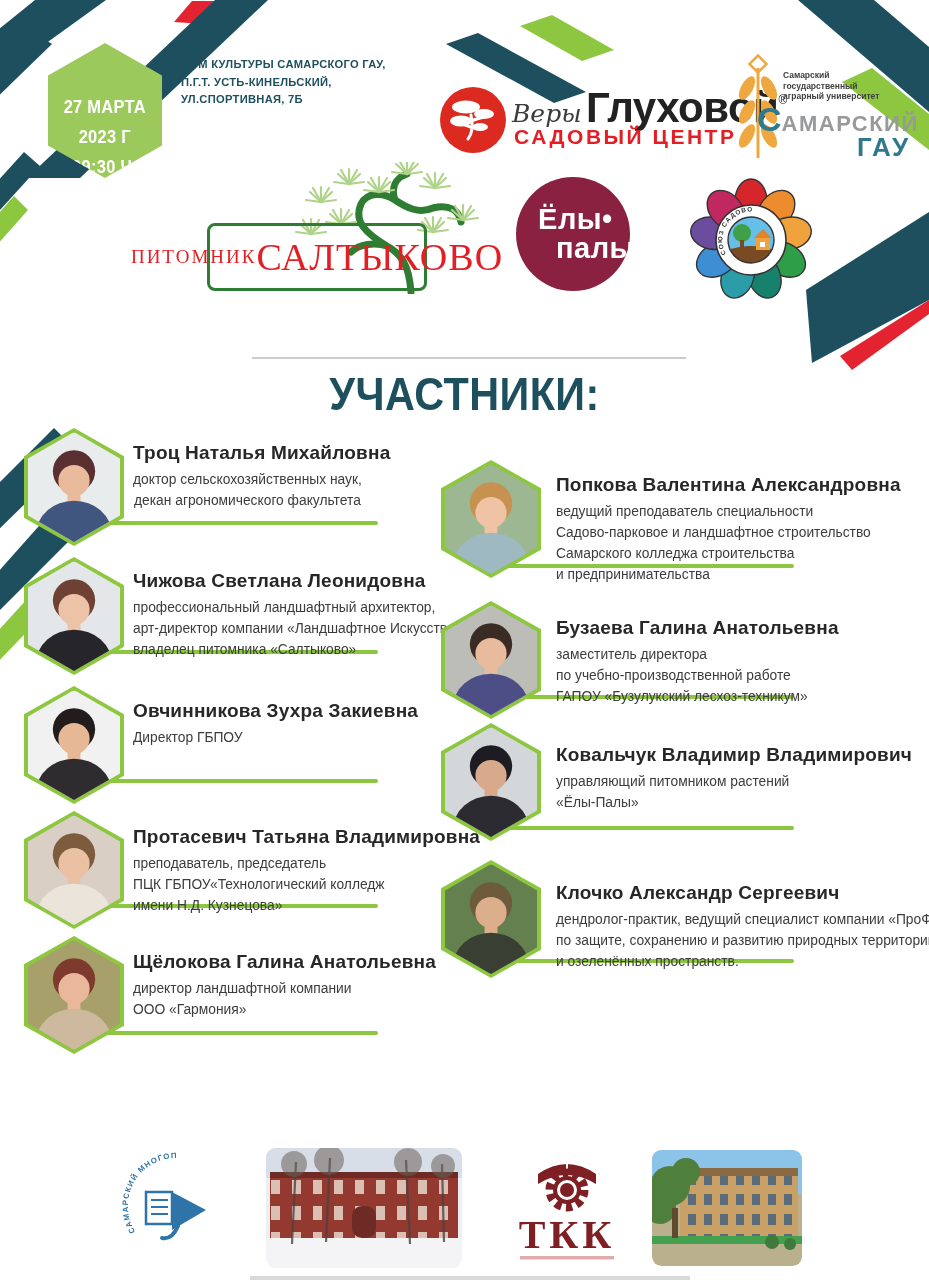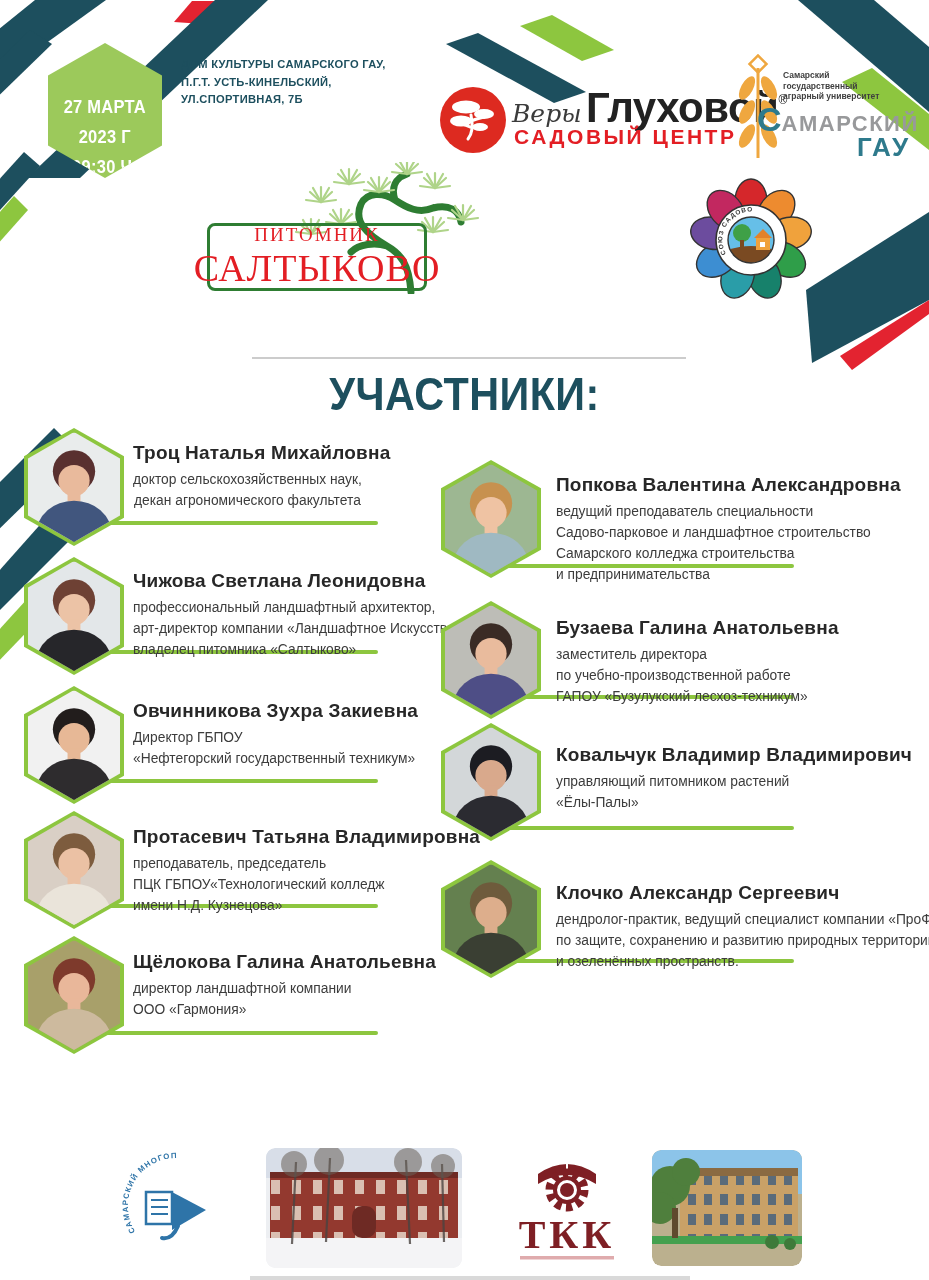--- a/index.html
+++ b/index.html
@@ -33,21 +33,21 @@
   .sgau{left:733px;top:52px;width:170px;height:115px;z-index:3;}
   .sgau-small{left:50px;top:18px;font-size:8.5px;line-height:10.5px;color:#3f3f3f;font-weight:600;}
   .sgau-big{left:24px;top:48px;white-space:nowrap;}
   .sgau-c{font-size:34px;font-weight:bold;color:var(--gauteal);}
   .sgau-rest{font-size:22px;font-weight:bold;color:#98999b;letter-spacing:1.5px;}
   .sgau-gau{left:92px;top:80px;font-size:26px;font-weight:bold;color:var(--gauteal);letter-spacing:2px;margin-left:32px;}
 
   
   .salt{left:205px;top:162px;width:285px;height:132px;z-index:3;}
   .salt-box{left:2px;top:61px;width:214px;height:62px;border:3px solid var(--saltgreen);border-radius:8px;
-            display:flex;flex-direction:column;align-items:center;justify-content:center;background:transparent;}
+            display:flex;flex-direction:row;align-items:center;justify-content:center;background:transparent;}
   .salt-l1{font-family:"Liberation Serif",serif;color:var(--textred);font-size:19px;letter-spacing:2px;}
   .salt-l2{font-family:"Liberation Serif",serif;color:var(--textred);font-size:38px;font-weight:normal;letter-spacing:1px;}
 
   
   .yoly{left:516px;top:177px;width:114px;height:114px;border-radius:50%;background:var(--maroon);z-index:3;
         display:flex;flex-direction:column;justify-content:center;}
   .yoly div{color:#fff;font-weight:bold;font-size:29px;letter-spacing:.5px;line-height:29px;}
   .yoly .l1{margin-left:22px;}
   .yoly .l2{margin-left:40px;}
 
@@ -170,20 +170,24 @@
       <use href="#burst" x="58" y="62"></use>
         <use href="#burst" x="150" y="70"></use>
       <use href="#burst" x="28" y="72"></use>
     </svg>
     <div class="abs salt-box">
       <div class="salt-l1">ПИТОМНИК</div>
       <div class="salt-l2">САЛТЫКОВО</div>
     </div>
   </div>
 
+  <div class="abs yoly">
+    <div class="l1">Ёлы•</div>
+    <div class="l2">палы</div>
+  </div>
 
   <div class="abs sadovody">
     <svg width="122" height="126" viewBox="0 0 122 126">
       <g stroke="#333" stroke-width="1.4">
         <ellipse cx="61" cy="23" rx="16" ry="22" fill="#D5272B"></ellipse>
         <ellipse cx="61" cy="23" rx="16" ry="22" fill="#ED8B2F" transform="rotate(40 61 62)"></ellipse>
         <ellipse cx="61" cy="23" rx="16" ry="22" fill="#F0A23C" transform="rotate(80 61 62)"></ellipse>
         <ellipse cx="61" cy="23" rx="16" ry="22" fill="#2F9E49" transform="rotate(120 61 62)"></ellipse>
         <ellipse cx="61" cy="23" rx="16" ry="22" fill="#17816B" transform="rotate(160 61 62)"></ellipse>
         <ellipse cx="61" cy="23" rx="16" ry="22" fill="#2A9DA8" transform="rotate(200 61 62)"></ellipse>
@@ -261,21 +265,20 @@
       <circle cx="50" cy="42" r="23" fill="#221D1C"></circle>
       <circle cx="50" cy="52" r="17" fill="#E7B896"></circle>
       <rect x="43" y="63" width="14" height="12" fill="#E7B896"></rect>
       <ellipse cx="50" cy="110" rx="41" ry="36" fill="#2E2C2E"></ellipse>
     </svg>
         </div>
       </div>
       <div class="p-name" style="left: 133px; top: 700px;">Овчинникова Зухра Закиевна</div>
       <div class="p-desc" style="left: 133px; top: 727px;">
         <div>Директор ГБПОУ</div>
-        <div>«Нефтегорский государственный техникум»</div>
       </div>
       <div class="p-underline" style="left: 64px; top: 904px; width: 314px;"></div>
       <div class="hex-photo" style="left: 24px; top: 811px;">
         <div class="inner">
           <svg width="92" height="110" viewBox="0 0 100 118">
       <rect width="100" height="118" fill="#D9CFC5"></rect>
       <circle cx="50" cy="42" r="23" fill="#7D5C3E"></circle>
       <circle cx="50" cy="52" r="17" fill="#EBC1A4"></circle>
       <rect x="43" y="63" width="14" height="12" fill="#EBC1A4"></rect>
       <ellipse cx="50" cy="110" rx="41" ry="36" fill="#EAE4DA"></ellipse>

